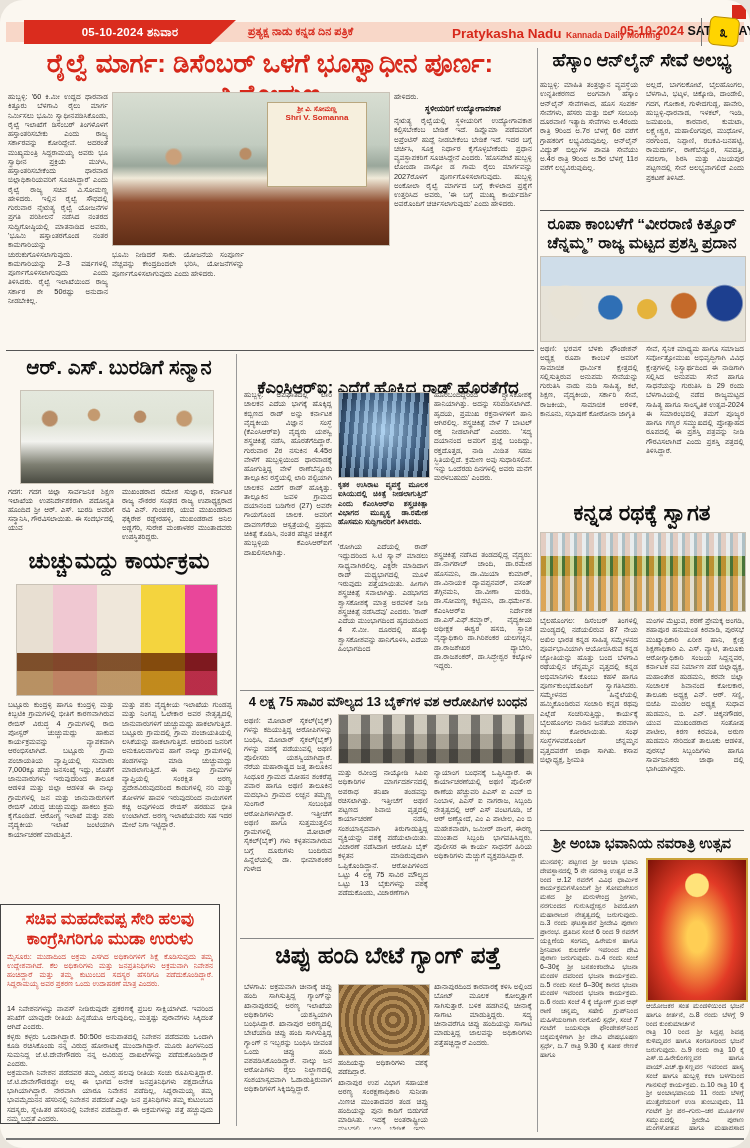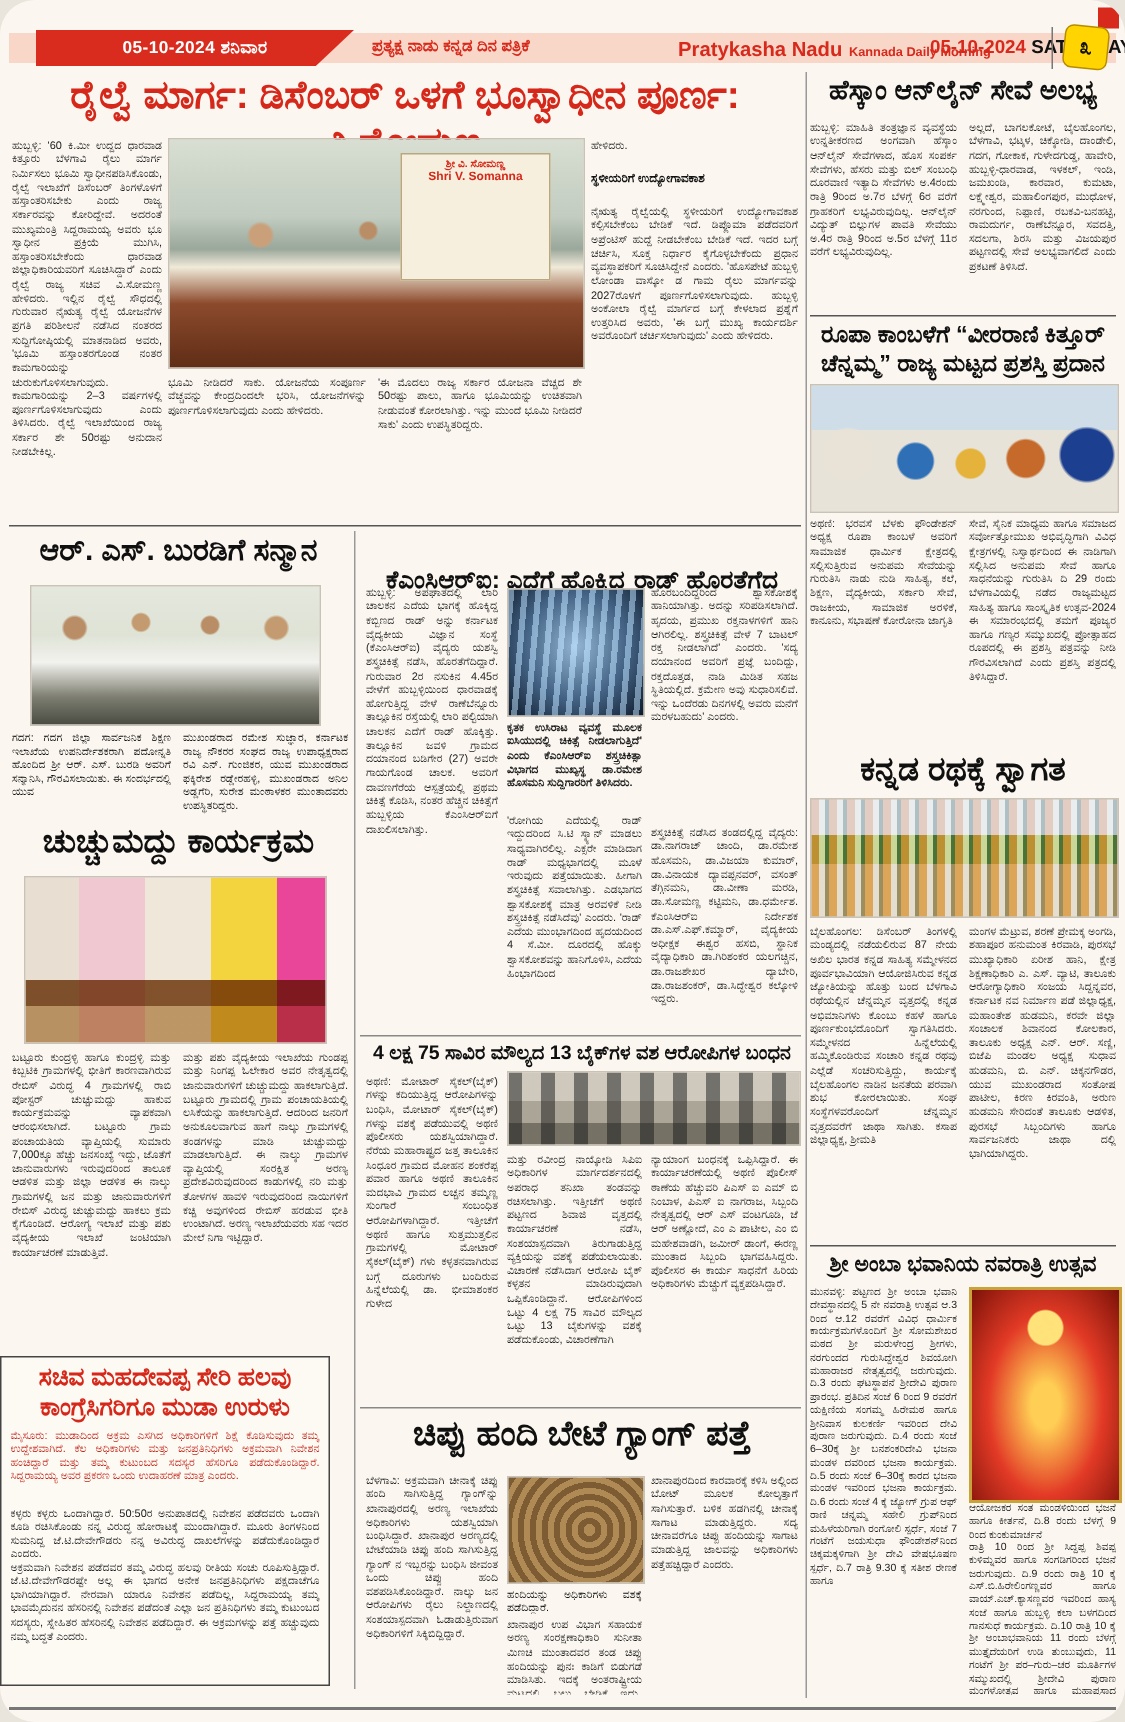--- a/index.html
+++ b/index.html
@@ -24,21 +24,21 @@
          font-weight:700;font-size:15px;color:#111;border:1px solid #b78d00;}
   
   .bt{font-size:7.3px;line-height:1.27;text-align:justify;color:#1b1b1b;overflow:hidden;}
   .btsm{font-size:7px;line-height:1.25;text-align:justify;color:#1b1b1b;overflow:hidden;}
   .cap{font-size:7.2px;line-height:1.25;text-align:justify;color:#111;overflow:hidden;}
   .hl-red{color:#d6281a;font-weight:700;text-align:center;}
   .hl-blk{color:#101010;font-weight:700;text-align:center;}
   .rule{background:#555;height:1px;}
   .vrule{background:#999;width:1px;}
   .photo{position:absolute;overflow:hidden;border:1px solid #c9c2b6;}
-  .subhead{font-size:8px;font-weight:700;text-align:left;color:#111;margin:12px 0;}
+  .subhead{font-size:8px;font-weight:700;text-align:center;color:#111;margin:2px 0;}
   .red-body{color:#c2271b;}
   
   #ph-meeting{background:
      radial-gradient(circle at 22% 42%,#caa07a 0 3%,transparent 4%),
      radial-gradient(circle at 48% 40%,#b98d66 0 3%,transparent 4%),
      radial-gradient(circle at 75% 42%,#c49a70 0 3%,transparent 4%),
      linear-gradient(180deg,#d8ded2 0%,#c2ccc0 34%,#9aa79b 48%,#f0ead9 56%,#8c4a2c 72%,#5f2d16 100%);}
   #ph-meeting .banner{position:absolute;right:8%;top:6%;width:34%;height:52%;background:#f6efdd;
      border:1px solid #b9a77f;padding:2px;text-align:center;}
   #ph-meeting .banner .kn{color:#d6281a;font-size:7px;font-weight:700;}
@@ -102,21 +102,20 @@
 
   <div class="abs hl-red" style="left:6px;top:48px;width:528px;height:38px;font-size:26px;">ರೈಲ್ವೆ ಮಾರ್ಗ: ಡಿಸೆಂಬರ್ ಒಳಗೆ ಭೂಸ್ವಾಧೀನ ಪೂರ್ಣ: ವಿ.ಸೋಮಣ್ಣ</div>
   <div class="abs bt" style="left:8px;top:92px;width:100px;height:254px;">ಹುಬ್ಬಳ್ಳಿ: '60 ಕಿ.ಮೀ ಉದ್ದದ ಧಾರವಾಡ ಕಿತ್ತೂರು ಬೆಳಗಾವಿ ರೈಲು ಮಾರ್ಗ ನಿರ್ಮಿಸಲು ಭೂಮಿ ಸ್ವಾಧೀನಪಡಿಸಿಕೊಂಡು, ರೈಲ್ವೆ ಇಲಾಖೆಗೆ ಡಿಸೆಂಬರ್ ತಿಂಗಳೊಳಗೆ ಹಸ್ತಾಂತರಿಸಬೇಕು ಎಂದು ರಾಜ್ಯ ಸರ್ಕಾರವನ್ನು ಕೋರಿದ್ದೇವೆ. ಅದರಂತೆ ಮುಖ್ಯಮಂತ್ರಿ ಸಿದ್ದರಾಮಯ್ಯ ಅವರು ಭೂ ಸ್ವಾಧೀನ ಪ್ರಕ್ರಿಯೆ ಮುಗಿಸಿ, ಹಸ್ತಾಂತರಿಸಬೇಕೆಂದು ಧಾರವಾಡ ಜಿಲ್ಲಾಧಿಕಾರಿಯವರಿಗೆ ಸೂಚಿಸಿದ್ದಾರೆ' ಎಂದು ರೈಲ್ವೆ ರಾಜ್ಯ ಸಚಿವ ವಿ.ಸೋಮಣ್ಣ ಹೇಳಿದರು. ಇಲ್ಲಿನ ರೈಲ್ವೆ ಸೌಧದಲ್ಲಿ ಗುರುವಾರ ನೈಋತ್ಯ ರೈಲ್ವೆ ಯೋಜನೆಗಳ ಪ್ರಗತಿ ಪರಿಶೀಲನೆ ನಡೆಸಿದ ನಂತರದ ಸುದ್ದಿಗೋಷ್ಠಿಯಲ್ಲಿ ಮಾತನಾಡಿದ ಅವರು, 'ಭೂಮಿ ಹಸ್ತಾಂತರಗೊಂಡ ನಂತರ ಕಾಮಗಾರಿಯನ್ನು ಚುರುಕುಗೊಳಿಸಲಾಗುವುದು. ಕಾಮಗಾರಿಯನ್ನು 2–3 ವರ್ಷಗಳಲ್ಲಿ ಪೂರ್ಣಗೊಳಿಸಲಾಗುವುದು ಎಂದು ತಿಳಿಸಿದರು. ರೈಲ್ವೆ ಇಲಾಖೆಯಿಂದ ರಾಜ್ಯ ಸರ್ಕಾರ ಶೇ 50ರಷ್ಟು ಅನುದಾನ ನೀಡಬೇಕಿಲ್ಲ.</div>
   <div class="photo" id="ph-meeting" style="left:112px;top:92px;width:276px;height:152px;">
     <div class="banner">
       <div class="kn">ಶ್ರೀ ವಿ. ಸೋಮಣ್ಣ</div>
       <div class="en">Shri V. Somanna</div>
     </div>
   </div>
   <div class="abs bt" style="left:112px;top:250px;width:132px;height:96px;">ಭೂಮಿ ನೀಡಿದರೆ ಸಾಕು. ಯೋಜನೆಯ ಸಂಪೂರ್ಣ ವೆಚ್ಚವನ್ನು ಕೇಂದ್ರದಿಂದಲೇ ಭರಿಸಿ, ಯೋಜನೆಗಳನ್ನು ಪೂರ್ಣಗೊಳಿಸಲಾಗುವುದು ಎಂದು ಹೇಳಿದರು.</div>
-  <div class="abs bt" style="left:252px;top:250px;width:136px;height:96px;">'ಈ ಮೊದಲು ರಾಜ್ಯ ಸರ್ಕಾರ ಯೋಜನಾ ವೆಚ್ಚದ ಶೇ 50ರಷ್ಟು ಪಾಲು, ಹಾಗೂ ಭೂಮಿಯನ್ನು ಉಚಿತವಾಗಿ ನೀಡುವಂತೆ ಕೋರಲಾಗಿತ್ತು. ಇನ್ನು ಮುಂದೆ ಭೂಮಿ ನೀಡಿದರೆ ಸಾಕು' ಎಂದು ಉಪಸ್ಥಿತರಿದ್ದರು.</div>
   <div class="abs" style="left:394px;top:92px;width:138px;height:254px;">
     <div class="bt" style="height:10px;">ಹೇಳಿದರು.</div>
     <div class="subhead">ಸ್ಥಳೀಯರಿಗೆ ಉದ್ಯೋಗಾವಕಾಶ</div>
     <div class="bt" style="height:226px;">ನೈಋತ್ಯ ರೈಲ್ವೆಯಲ್ಲಿ ಸ್ಥಳೀಯರಿಗೆ ಉದ್ಯೋಗಾವಕಾಶ ಕಲ್ಪಿಸಬೇಕೆಂಬ ಬೇಡಿಕೆ ಇದೆ. ಡಿಪ್ಲೊಮಾ ಪಡೆದವರಿಗೆ ಅಪ್ರೆಂಟಿಸ್ ಹುದ್ದೆ ನೀಡಬೇಕೆಂಬ ಬೇಡಿಕೆ ಇದೆ. ಇದರ ಬಗ್ಗೆ ಚರ್ಚಿಸಿ, ಸೂಕ್ತ ನಿರ್ಧಾರ ಕೈಗೊಳ್ಳಬೇಕೆಂದು ಪ್ರಧಾನ ವ್ಯವಸ್ಥಾಪಕರಿಗೆ ಸೂಚಿಸಿದ್ದೇನೆ ಎಂದರು. 'ಹೊಸಪೇಟೆ ಹುಬ್ಬಳ್ಳಿ ಲೋಂಡಾ ವಾಸ್ಕೋ ಡ ಗಾಮ ರೈಲು ಮಾರ್ಗವನ್ನು 2027ರೊಳಗೆ ಪೂರ್ಣಗೊಳಿಸಲಾಗುವುದು. ಹುಬ್ಬಳ್ಳಿ ಅಂಕೋಲಾ ರೈಲ್ವೆ ಮಾರ್ಗದ ಬಗ್ಗೆ ಕೇಳಲಾದ ಪ್ರಶ್ನೆಗೆ ಉತ್ತರಿಸಿದ ಅವರು, 'ಈ ಬಗ್ಗೆ ಮುಖ್ಯ ಕಾರ್ಯದರ್ಶಿ ಅವರೊಂದಿಗೆ ಚರ್ಚಿಸಲಾಗುವುದು' ಎಂದು ಹೇಳಿದರು.</div>
   </div>
   <div class="abs rule" style="left:6px;top:350px;width:528px;"></div>
 
   <div class="abs hl-blk" style="left:540px;top:50px;width:204px;height:24px;font-size:18px;">ಹೆಸ್ಕಾಂ ಆನ್‌ಲೈನ್ ಸೇವೆ ಅಲಭ್ಯ</div>
   <div class="abs bt" style="left:540px;top:80px;width:98px;height:126px;">ಹುಬ್ಬಳ್ಳಿ: ಮಾಹಿತಿ ತಂತ್ರಜ್ಞಾನ ವ್ಯವಸ್ಥೆಯ ಉನ್ನತೀಕರಣದ ಅಂಗವಾಗಿ ಹೆಸ್ಕಾಂ ಆನ್‌ಲೈನ್ ಸೇವೆಗಳಾದ, ಹೊಸ ಸಂಪರ್ಕ ಸೇವೆಗಳು, ಹೆಸರು ಮತ್ತು ಬಿಲ್ ಸಂಬಂಧಿ ದೂರವಾಣಿ ಇತ್ಯಾದಿ ಸೇವೆಗಳು ಅ.4ರಂದು ರಾತ್ರಿ 9ರಿಂದ ಅ.7ರ ಬೆಳಗ್ಗೆ 6ರ ವರೆಗೆ ಗ್ರಾಹಕರಿಗೆ ಲಭ್ಯವಿರುವುದಿಲ್ಲ. ಆನ್‌ಲೈನ್ ವಿದ್ಯುತ್ ಬಿಲ್ಲುಗಳ ಪಾವತಿ ಸೇವೆಯು ಅ.4ರ ರಾತ್ರಿ 9ರಿಂದ ಅ.5ರ ಬೆಳಗ್ಗೆ 11ರ ವರೆಗೆ ಲಭ್ಯವಿರುವುದಿಲ್ಲ.</div>
   <div class="abs bt" style="left:646px;top:80px;width:98px;height:126px;">ಅಲ್ಲದೆ, ಬಾಗಲಕೋಟೆ, ಬೈಲಹೊಂಗಲ, ಬೆಳಗಾವಿ, ಭಟ್ಕಳ, ಚಿಕ್ಕೋಡಿ, ದಾಂಡೇಲಿ, ಗದಗ, ಗೋಕಾಕ, ಗುಳೇದಗುಡ್ಡ, ಹಾವೇರಿ, ಹುಬ್ಬಳ್ಳಿ-ಧಾರವಾಡ, ಇಳಕಲ್, ಇಂಡಿ, ಜಮಖಂಡಿ, ಕಾರವಾರ, ಕುಮಟಾ, ಲಕ್ಷ್ಮೇಶ್ವರ, ಮಹಾಲಿಂಗಪುರ, ಮುಧೋಳ, ನರಗುಂದ, ನಿಪ್ಪಾಣಿ, ರಬಕವಿ-ಬನಹಟ್ಟಿ, ರಾಮದುರ್ಗ, ರಾಣೆಬೆನ್ನೂರ, ಸವದತ್ತಿ, ಸದಲಗಾ, ಶಿರಸಿ ಮತ್ತು ವಿಜಯಪುರ ಪಟ್ಟಣದಲ್ಲಿ ಸೇವೆ ಅಲಭ್ಯವಾಗಲಿದೆ ಎಂದು ಪ್ರಕಟಣೆ ತಿಳಿಸಿದೆ.</div>
@@ -151,20 +150,21 @@
   <div class="photo" id="ph-vaccine" style="left:16px;top:584px;width:200px;height:110px;"></div>
   <div class="abs bt" style="left:8px;top:700px;width:106px;height:198px;">ಬಟ್ಟೂರು ಕುಂದ್ರಳ್ಳಿ ಹಾಗೂ ಕುಂದ್ರಳ್ಳಿ ಮತ್ತು ಕಿಬ್ಬಟಿಕಿ ಗ್ರಾಮಗಳಲ್ಲಿ ಭೀತಿಗೆ ಕಾರಣವಾಗಿರುವ ರೇಬಿಸ್ ವಿರುದ್ಧ 4 ಗ್ರಾಮಗಳಲ್ಲಿ ರಾಬಿ ಪೋಸ್ಟರ್ ಚುಚ್ಚುಮದ್ದು ಹಾಕುವ ಕಾರ್ಯಕ್ರಮವನ್ನು ವ್ಯಾಪಕವಾಗಿ ಆರಂಭಿಸಲಾಗಿದೆ. ಬಟ್ಟೂರು ಗ್ರಾಮ ಪಂಚಾಯತಿಯ ವ್ಯಾಪ್ತಿಯಲ್ಲಿ ಸುಮಾರು 7,000ಕ್ಕೂ ಹೆಚ್ಚು ಜನಸಂಖ್ಯೆ ಇದ್ದು, ಜೊತೆಗೆ ಜಾನುವಾರುಗಳು ಇರುವುದರಿಂದ ತಾಲೂಕ ಆಡಳಿತ ಮತ್ತು ಜಿಲ್ಲಾ ಆಡಳಿತ ಈ ನಾಲ್ಕು ಗ್ರಾಮಗಳಲ್ಲಿ ಜನ ಮತ್ತು ಜಾನುವಾರುಗಳಿಗೆ ರೇಬಿಸ್ ವಿರುದ್ಧ ಚುಚ್ಚುಮದ್ದು ಹಾಕಲು ಕ್ರಮ ಕೈಗೊಂಡಿದೆ. ಆರೋಗ್ಯ ಇಲಾಖೆ ಮತ್ತು ಪಶು ವೈದ್ಯಕೀಯ ಇಲಾಖೆ ಜಂಟಿಯಾಗಿ ಕಾರ್ಯಾಚರಣೆ ಮಾಡುತ್ತಿವೆ.</div>
   <div class="abs bt" style="left:122px;top:700px;width:110px;height:198px;">ಮತ್ತು ಪಶು ವೈದ್ಯಕೀಯ ಇಲಾಖೆಯ ಗುಂಡಪ್ಪ ಮತ್ತು ನಿಂಗಪ್ಪ ಓಲೇಕಾರ ಅವರ ನೇತೃತ್ವದಲ್ಲಿ ಜಾನುವಾರುಗಳಿಗೆ ಚುಚ್ಚುಮದ್ದು ಹಾಕಲಾಗುತ್ತಿದೆ. ಬಟ್ಟೂರು ಗ್ರಾಮದಲ್ಲಿ ಗ್ರಾಮ ಪಂಚಾಯತಿಯಲ್ಲಿ ಲಸಿಕೆಯನ್ನು ಹಾಕಲಾಗುತ್ತಿದೆ. ಆದರಿಂದ ಜನರಿಗೆ ಅನುಕೂಲವಾಗುವ ಹಾಗೆ ನಾಲ್ಕು ಗ್ರಾಮಗಳಲ್ಲಿ ತಂಡಗಳನ್ನು ಮಾಡಿ ಚುಚ್ಚುಮದ್ದು ಮಾಡಲಾಗುತ್ತಿದೆ. ಈ ನಾಲ್ಕು ಗ್ರಾಮಗಳ ವ್ಯಾಪ್ತಿಯಲ್ಲಿ ಸಂರಕ್ಷಿತ ಅರಣ್ಯ ಪ್ರದೇಶವಿರುವುದರಿಂದ ಕಾಡುಗಳಲ್ಲಿ ನರಿ ಮತ್ತು ತೋಳಗಳ ಹಾವಳಿ ಇರುವುದರಿಂದ ನಾಯಿಗಳಿಗೆ ಕಚ್ಚಿ ಅವುಗಳಿಂದ ರೇಬಿಸ್ ಹರಡುವ ಭೀತಿ ಉಂಟಾಗಿದೆ. ಅರಣ್ಯ ಇಲಾಖೆಯವರು ಸಹ ಇದರ ಮೇಲೆ ನಿಗಾ ಇಟ್ಟಿದ್ದಾರೆ.</div>
 
   <div class="abs" style="left:0;top:904px;width:220px;height:220px;border:1.5px solid #444;background:#fdfaf4;padding:4px 6px;box-sizing:border-box;">
     <div class="hl-red" style="font-size:16.5px;line-height:1.2;">
       <div>ಸಚಿವ ಮಹದೇವಪ್ಪ ಸೇರಿ ಹಲವು</div>
       <div>ಕಾಂಗ್ರೆಸಿಗರಿಗೂ ಮುಡಾ ಉರುಳು</div>
     </div>
     <div class="bt red-body" style="height:52px;margin-top:3px;">ಮೈಸೂರು: ಮುಡಾದಿಂದ ಅಕ್ರಮ ಎಸಗಿದ ಅಧಿಕಾರಿಗಳಿಗೆ ಶಿಕ್ಷೆ ಕೊಡಿಸುವುದು ತಮ್ಮ ಉದ್ದೇಶವಾಗಿದೆ. ಕೆಲ ಅಧಿಕಾರಿಗಳು ಮತ್ತು ಜನಪ್ರತಿನಿಧಿಗಳು ಅಕ್ರಮವಾಗಿ ನಿವೇಶನ ಹಂಚಿದ್ದಾರೆ ಮತ್ತು ತಮ್ಮ ಕುಟುಂಬದ ಸದಸ್ಯರ ಹೆಸರಿಗೂ ಪಡೆದುಕೊಂಡಿದ್ದಾರೆ. ಸಿದ್ದರಾಮಯ್ಯ ಅವರ ಪ್ರಕರಣ ಒಂದು ಉದಾಹರಣೆ ಮಾತ್ರ ಎಂದರು.</div>
+    <div class="bt" style="height:28px;">14 ನಿವೇಶನಗಳನ್ನು ವಾಪಸ್ ನೀಡಿರುವುದೇ ಪ್ರಕರಣಕ್ಕೆ ಪ್ರಬಲ ಸಾಕ್ಷಿಯಾಗಿದೆ. ಇವರಿಂದ ತನಿಖೆಗೆ ಯಾವುದೇ ರೀತಿಯ ಹಿನ್ನಡೆಯೂ ಆಗುವುದಿಲ್ಲ, ಮತ್ತಷ್ಟು ಪುರಾವೆಗಳು ಸಿಕ್ಕಿದಂತೆ ಆಗಿದೆ ಎಂದರು.</div>
     <div class="bt" style="height:36px;">ಕಳ್ಳರು ಕಳ್ಳರು ಒಂದಾಗಿದ್ದಾರೆ. 50:50ರ ಅನುಪಾತದಲ್ಲಿ ನಿವೇಶನ ಪಡೆದವರು ಒಂದಾಗಿ ಕೂಡಿ ರಚಿಸಿಕೊಂಡು ನನ್ನ ವಿರುದ್ಧ ಹೋರಾಟಕ್ಕೆ ಮುಂದಾಗಿದ್ದಾರೆ. ಮೂರು ತಿಂಗಳನಿಂದ ಸುಮನಿದ್ದ ಜೆ.ಟಿ.ದೇವೇಗೌಡರು ನನ್ನ ಅವಿರುದ್ಧ ದಾಖಲೆಗಳನ್ನು ಪಡೆದುಕೊಂಡಿದ್ದಾರೆ ಎಂದರು.</div>
     <div class="bt" style="height:56px;">ಅಕ್ರಮವಾಗಿ ನಿವೇಶನ ಪಡೆದವರ ತಮ್ಮ ವಿರುದ್ಧ ಹಲವು ರೀತಿಯ ಸಂಚು ರೂಪಿಸುತ್ತಿದ್ದಾರೆ. ಜೆ.ಟಿ.ದೇವೇಗೌಡರಷ್ಟೇ ಅಲ್ಲ ಈ ಭಾಗದ ಅನೇಕ ಜನಪ್ರತಿನಿಧಿಗಳು ಪಕ್ಷದಾಚೆಗೂ ಭಾಗಿಯಾಗಿದ್ದಾರೆ. ನೇರವಾಗಿ ಯಾರೂ ನಿವೇಶನ ಪಡೆದಿಲ್ಲ, ಸಿದ್ದರಾಮಯ್ಯ ತಮ್ಮ ಭಾವಮೈದುನನ ಹೆಸರಿನಲ್ಲಿ ನಿವೇಶನ ಪಡೆದಂತೆ ಎಲ್ಲಾ ಜನ ಪ್ರತಿನಿಧಿಗಳು ತಮ್ಮ ಕುಟುಂಬದ ಸದಸ್ಯರು, ಸ್ನೇಹಿತರ ಹೆಸರಿನಲ್ಲಿ ನಿವೇಶನ ಪಡೆದಿದ್ದಾರೆ. ಈ ಅಕ್ರಮಗಳನ್ನು ಪತ್ತೆ ಹಚ್ಚುವುದು ನಮ್ಮ ಬದ್ಧತೆ ಎಂದರು.</div>
   </div>
 
   <div class="abs hl-blk" style="left:242px;top:356px;width:292px;height:26px;font-size:16.5px;margin-top:22px;">ಕೆಎಂಸಿಆರ್‌ಐ: ಎದೆಗೆ ಹೊಕ್ಕಿದ್ದ ರಾಡ್ ಹೊರತೆಗೆದ ವೈದ್ಯರು</div>
   <div class="abs bt" style="left:244px;top:390px;width:88px;height:300px;">ಹುಬ್ಬಳ್ಳಿ: ಅಪಘಾತದಲ್ಲಿ ಲಾರಿ ಚಾಲಕನ ಎದೆಯ ಭಾಗಕ್ಕೆ ಹೊಕ್ಕಿದ್ದ ಕಬ್ಬಿಣದ ರಾಡ್ ಅನ್ನು ಕರ್ನಾಟಕ ವೈದ್ಯಕೀಯ ವಿಜ್ಞಾನ ಸಂಸ್ಥೆ (ಕೆಎಂಸಿಆರ್‌ಐ) ವೈದ್ಯರು ಯಶಸ್ವಿ ಶಸ್ತ್ರಚಿಕಿತ್ಸೆ ನಡೆಸಿ, ಹೊರತೆಗೆದಿದ್ದಾರೆ. ಗುರುವಾರ 2ರ ನಸುಕಿನ 4.45ರ ವೇಳೆಗೆ ಹುಬ್ಬಳ್ಳಿಯಿಂದ ಧಾರವಾಡಕ್ಕೆ ಹೋಗುತ್ತಿದ್ದ ವೇಳೆ ರಾಣೆಬೆನ್ನೂರು ತಾಲ್ಲೂಕಿನ ರಸ್ತೆಯಲ್ಲಿ ಲಾರಿ ಪಲ್ಟಿಯಾಗಿ ಚಾಲಕನ ಎದೆಗೆ ರಾಡ್ ಹೊಕ್ಕಿತ್ತು. ತಾಲ್ಲೂಕಿನ ಜವಳಿ ಗ್ರಾಮದ ದಯಾನಂದ ಬಡಿಗೇರ (27) ಅವರೇ ಗಾಯಗೊಂಡ ಚಾಲಕ. ಅವರಿಗೆ ದಾವಣಗೆರೆಯ ಆಸ್ಪತ್ರೆಯಲ್ಲಿ ಪ್ರಥಮ ಚಿಕಿತ್ಸೆ ಕೊಡಿಸಿ, ನಂತರ ಹೆಚ್ಚಿನ ಚಿಕಿತ್ಸೆಗೆ ಹುಬ್ಬಳ್ಳಿಯ ಕೆಎಂಸಿಆರ್‌ಐಗೆ ದಾಖಲಿಸಲಾಗಿತ್ತು.</div>
   <div class="photo" id="ph-xray" style="left:338px;top:392px;width:90px;height:84px;"></div>
   <div class="abs bt" style="left:338px;top:480px;width:90px;height:60px;font-weight:700;">ಕೃತಕ ಉಸಿರಾಟ ವ್ಯವಸ್ಥೆ ಮೂಲಕ ಐಸಿಯುದಲ್ಲಿ ಚಿಕಿತ್ಸೆ ನೀಡಲಾಗುತ್ತಿದೆ' ಎಂದು ಕೆಎಂಸಿಆರ್‌ಐ ಶಸ್ತ್ರಚಿಕಿತ್ಸಾ ವಿಭಾಗದ ಮುಖ್ಯಸ್ಥ ಡಾ.ರಮೇಶ ಹೊಸಮನಿ ಸುದ್ದಿಗಾರರಿಗೆ ತಿಳಿಸಿದರು.</div>
   <div class="abs bt" style="left:338px;top:542px;width:90px;height:148px;">'ರೋಗಿಯ ಎದೆಯಲ್ಲಿ ರಾಡ್ ಇದ್ದುದರಿಂದ ಸಿ.ಟಿ ಸ್ಕ್ಯಾನ್ ಮಾಡಲು ಸಾಧ್ಯವಾಗಿರಲಿಲ್ಲ. ಎಕ್ಸರೇ ಮಾಡಿದಾಗ ರಾಡ್ ಮಧ್ಯಭಾಗದಲ್ಲಿ ಮೂಳೆ ಇರುವುದು ಪತ್ತೆಯಾಯಿತು. ಹೀಗಾಗಿ ಶಸ್ತ್ರಚಿಕಿತ್ಸೆ ಸವಾಲಾಗಿತ್ತು. ಎಡಭಾಗದ ಶ್ವಾಸಕೋಶಕ್ಕೆ ಮಾತ್ರ ಅರವಳಿಕೆ ನೀಡಿ ಶಸ್ತ್ರಚಿಕಿತ್ಸೆ ನಡೆಸಿದೆವು' ಎಂದರು. 'ರಾಡ್ ಎದೆಯ ಮುಂಭಾಗದಿಂದ ಹೃದಯದಿಂದ 4 ಸೆ.ಮೀ. ದೂರದಲ್ಲಿ ಹೊಕ್ಕು ಶ್ವಾಸಕೋಶವನ್ನು ಹಾನಿಗೊಳಿಸಿ, ಎದೆಯ ಹಿಂಭಾಗದಿಂದ</div>
   <div class="abs bt" style="left:434px;top:390px;width:98px;height:158px;">ಹೊರಬಂದಿದ್ದರಿಂದ ಶ್ವಾಸಕೋಶಕ್ಕೆ ಹಾನಿಯಾಗಿತ್ತು. ಅದನ್ನು ಸರಿಪಡಿಸಲಾಗಿದೆ. ಹೃದಯ, ಪ್ರಮುಖ ರಕ್ತನಾಳಗಳಿಗೆ ಹಾನಿ ಆಗಿರಲಿಲ್ಲ. ಶಸ್ತ್ರಚಿಕಿತ್ಸೆ ವೇಳೆ 7 ಬಾಟಲ್ ರಕ್ತ ನೀಡಲಾಗಿದೆ' ಎಂದರು. 'ಸದ್ಯ ದಯಾನಂದ ಅವರಿಗೆ ಪ್ರಜ್ಞೆ ಬಂದಿದ್ದು, ರಕ್ತದೊತ್ತಡ, ನಾಡಿ ಮಿಡಿತ ಸಹಜ ಸ್ಥಿತಿಯಲ್ಲಿದೆ. ಕ್ರಮೇಣ ಅವು ಸುಧಾರಿಸಲಿವೆ. ಇನ್ನು ಒಂದೆರಡು ದಿನಗಳಲ್ಲಿ ಅವರು ಮನೆಗೆ ಮರಳಬಹುದು' ಎಂದರು.</div>

